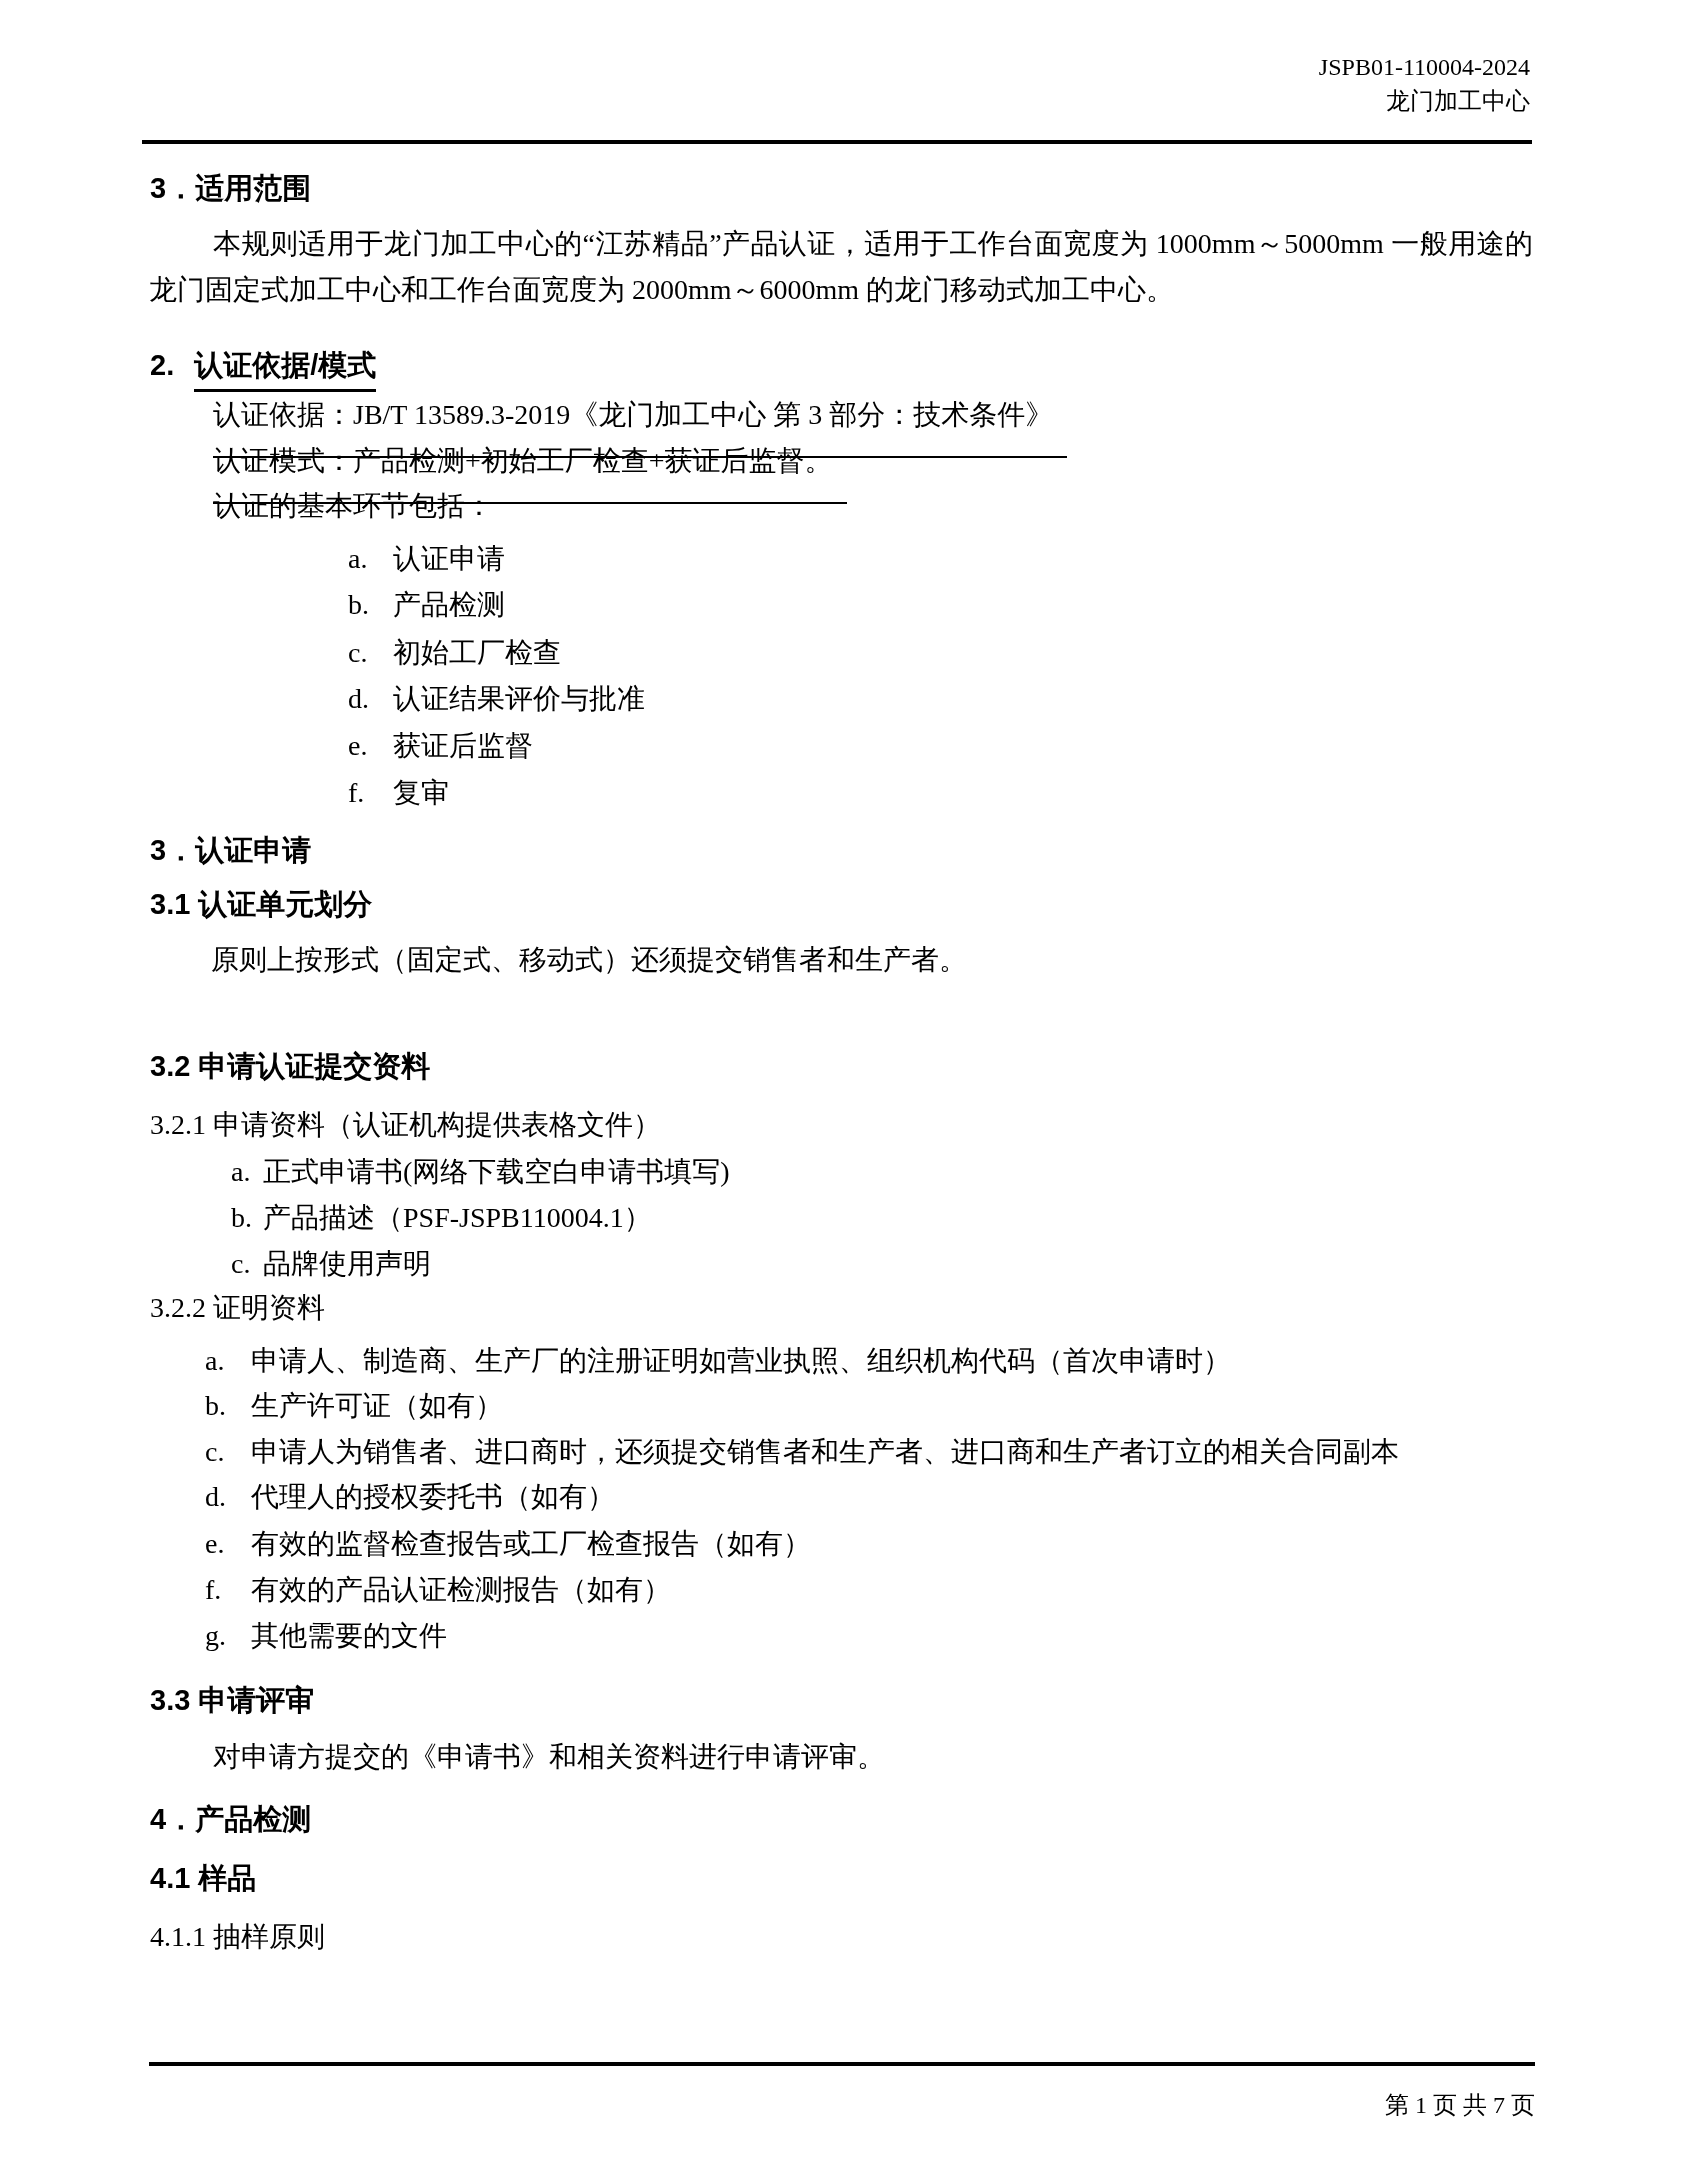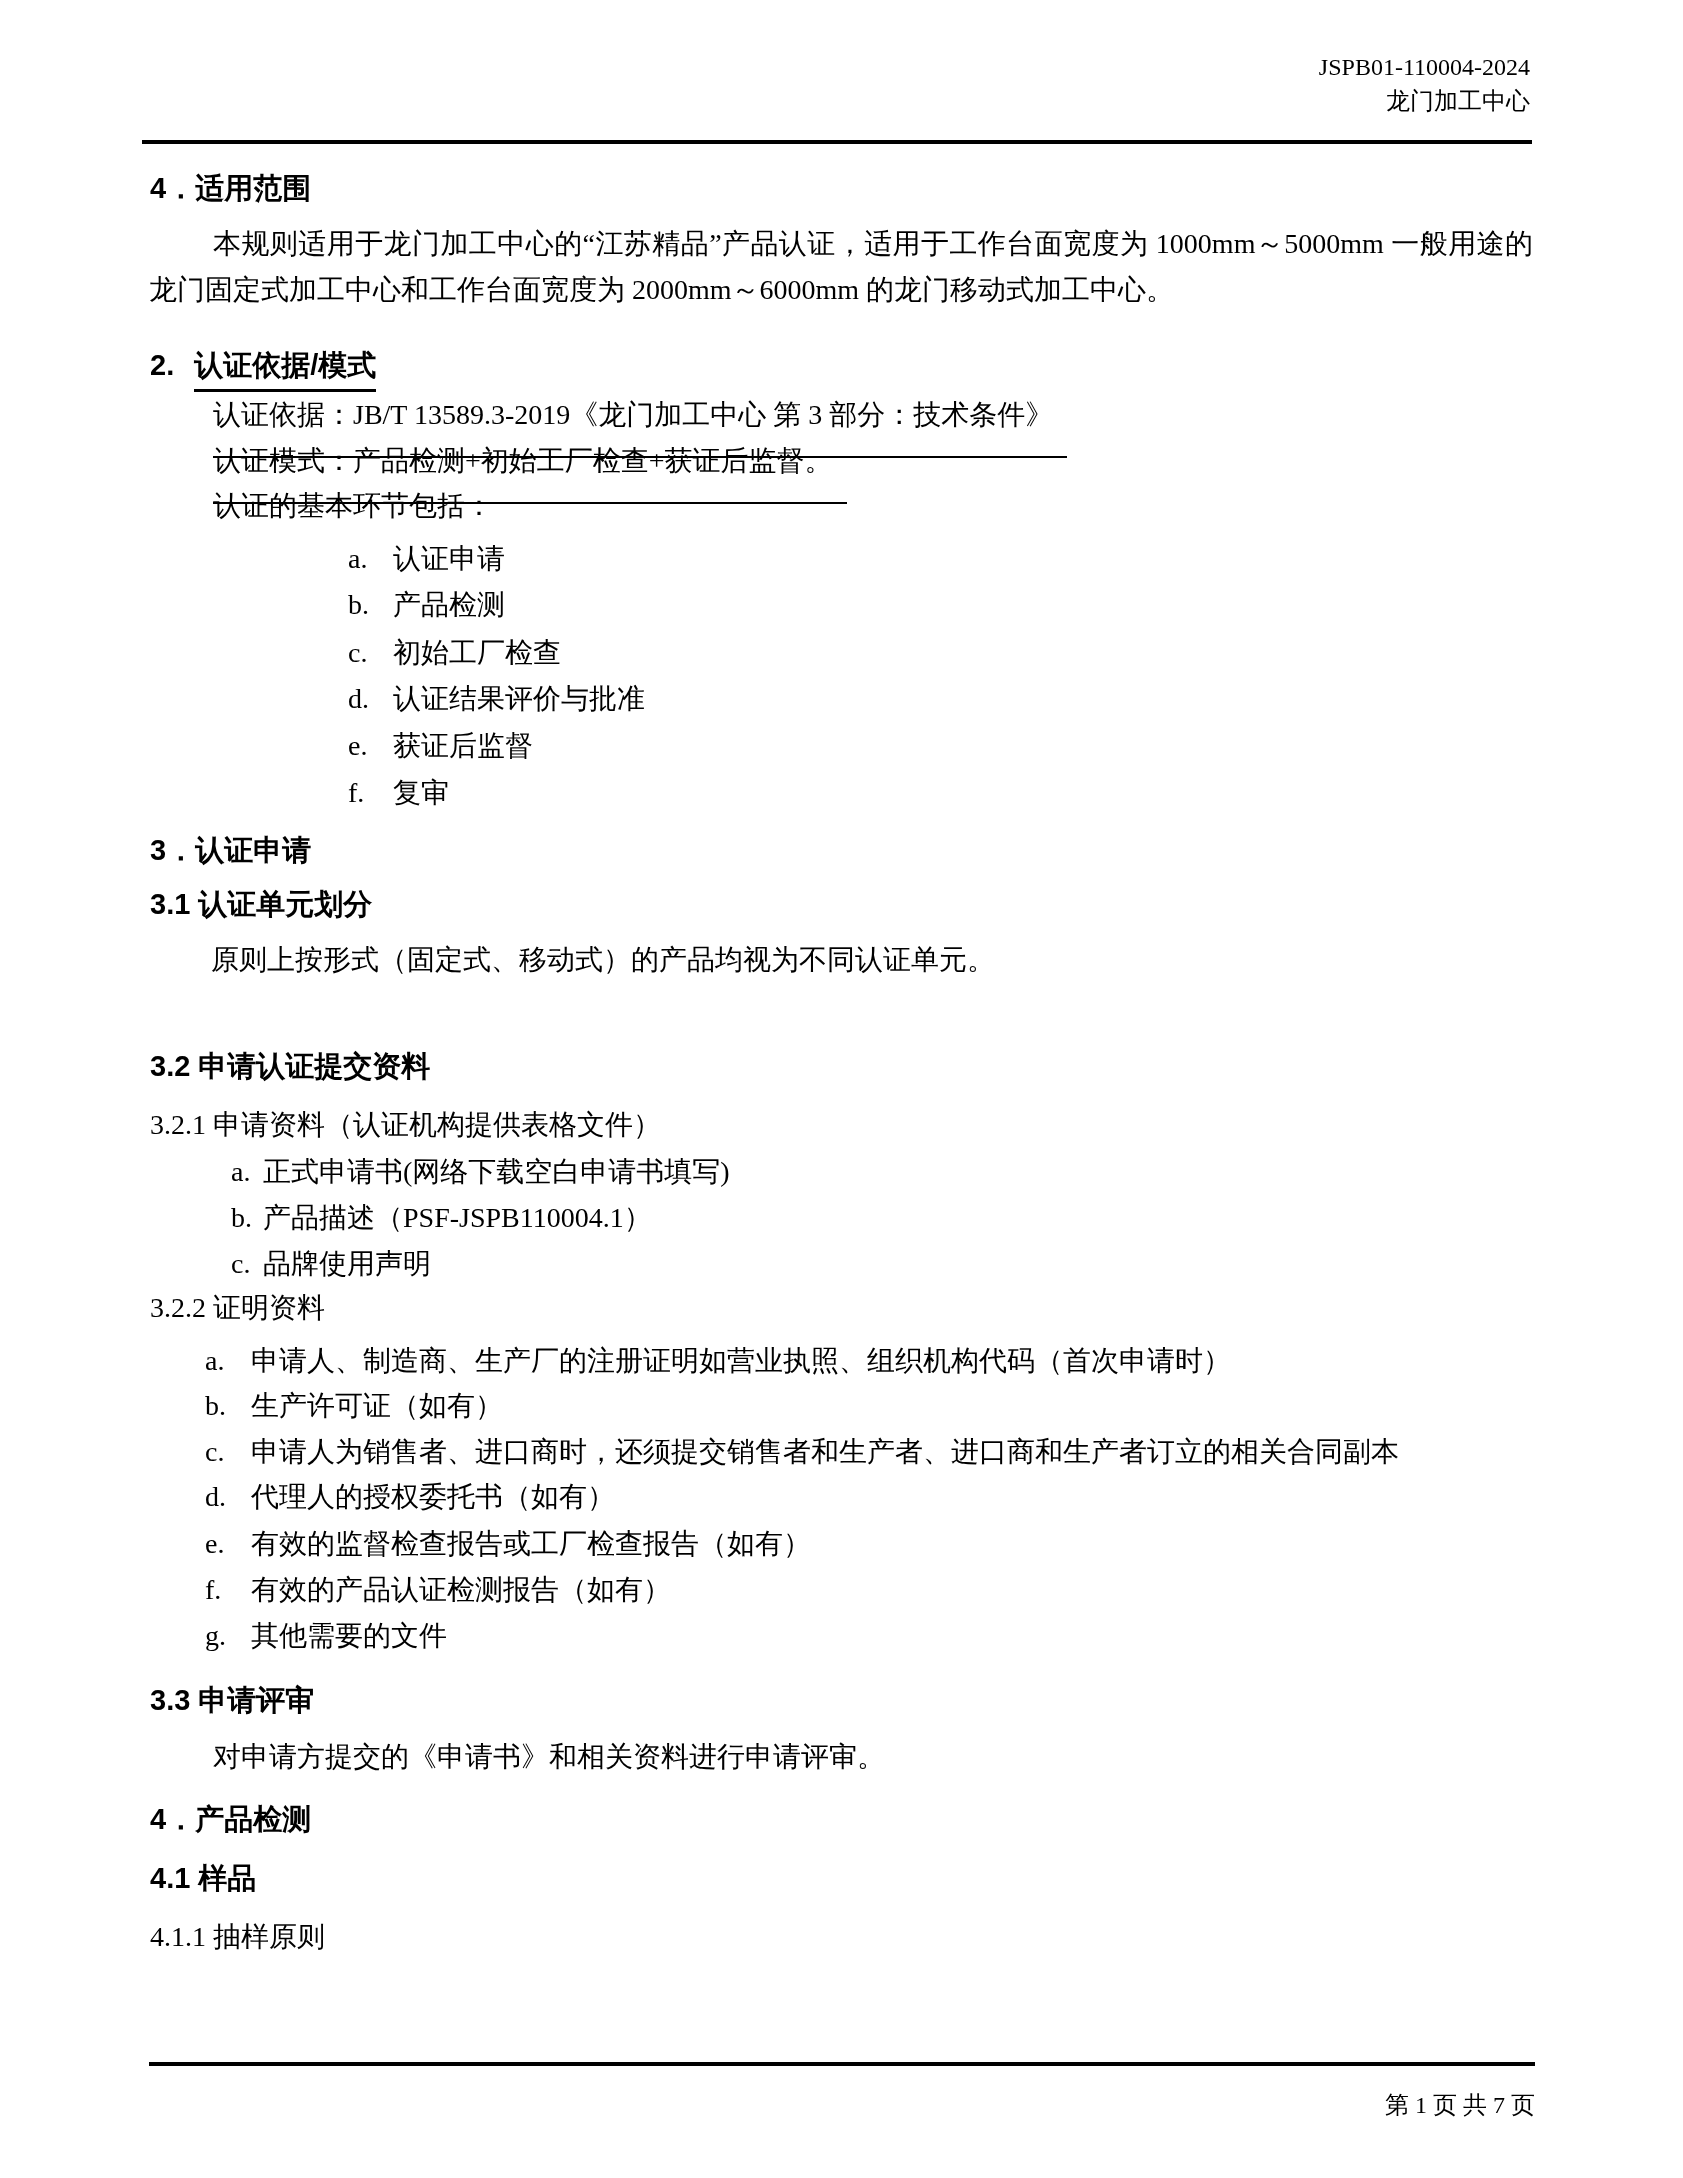--- a/index.html
+++ b/index.html
@@ -71,38 +71,38 @@
 <body>
 
 <div class="page">
 
   <div class="hdr">
     <div>JSPB01-110004-2024</div>
     <div>龙门加工中心</div>
   </div>
   <div class="rule rule-top"></div>
 
-  <div class="h1" style="top:168px;">4．适用范围</div>
+  <div class="h1" style="top:168px;">3．适用范围</div>
   <div class="wrapped" style="top:221px;">本规则适用于龙门加工中心的“江苏精品”产品认证，适用于工作台面宽度为 1000mm～5000mm 一般用途的龙门固定式加工中心和工作台面宽度为 2000mm～6000mm 的龙门移动式加工中心。</div>
 
   <div class="h1" style="top:345px;"><span>2.</span><span class="u-heading">认证依据/模式</span></div>
   <div class="line" style="left:213px; top:392px;"><span class="u-line">认证依据：JB/T 13589.3-2019《龙门加工中心 第 3 部分：技术条件》</span></div>
   <div class="line" style="left:213px; top:438px;"><span class="u-line">认证模式：产品检测+初始工厂检查+获证后监督。</span></div>
   <div class="line" style="left:213px; top:483px;">认证的基本环节包括：</div>
 
   <div class="line" style="left:348px; top:536px;"><span class="letter lw45">a.</span><span>认证申请</span></div>
   <div class="line" style="left:348px; top:582px;"><span class="letter lw45">b.</span><span>产品检测</span></div>
   <div class="line" style="left:348px; top:630px;"><span class="letter lw45">c.</span><span>初始工厂检查</span></div>
   <div class="line" style="left:348px; top:676px;"><span class="letter lw45">d.</span><span>认证结果评价与批准</span></div>
   <div class="line" style="left:348px; top:723px;"><span class="letter lw45">e.</span><span>获证后监督</span></div>
   <div class="line" style="left:348px; top:770px;"><span class="letter lw45">f.</span><span>复审</span></div>
 
   <div class="h1" style="top:830px;">3．认证申请</div>
   <div class="h2" style="top:884px;">3.1 认证单元划分</div>
-  <div class="line" style="left:211px; top:937px;">原则上按形式（固定式、移动式）的产品均视为不同认证单元。</div>
+  <div class="line" style="left:211px; top:937px;">原则上按形式（固定式、移动式）还须提交销售者和生产者。</div>
 
   <div class="h2" style="top:1046px;">3.2 申请认证提交资料</div>
   <div class="h3" style="top:1105px;">3.2.1 申请资料（认证机构提供表格文件）</div>
   <div class="line" style="left:231px; top:1149px;"><span class="letter lw32">a.</span><span>正式申请书(网络下载空白申请书填写)</span></div>
   <div class="line" style="left:231px; top:1195px;"><span class="letter lw32">b.</span><span>产品描述（PSF-JSPB110004.1）</span></div>
   <div class="line" style="left:231px; top:1241px;"><span class="letter lw32">c.</span><span>品牌使用声明</span></div>
 
   <div class="h3" style="top:1288px;">3.2.2 证明资料</div>
   <div class="line" style="left:205px; top:1338px;"><span class="letter lw46">a.</span><span>申请人、制造商、生产厂的注册证明如营业执照、组织机构代码（首次申请时）</span></div>
   <div class="line" style="left:205px; top:1383px;"><span class="letter lw46">b.</span><span>生产许可证（如有）</span></div>

